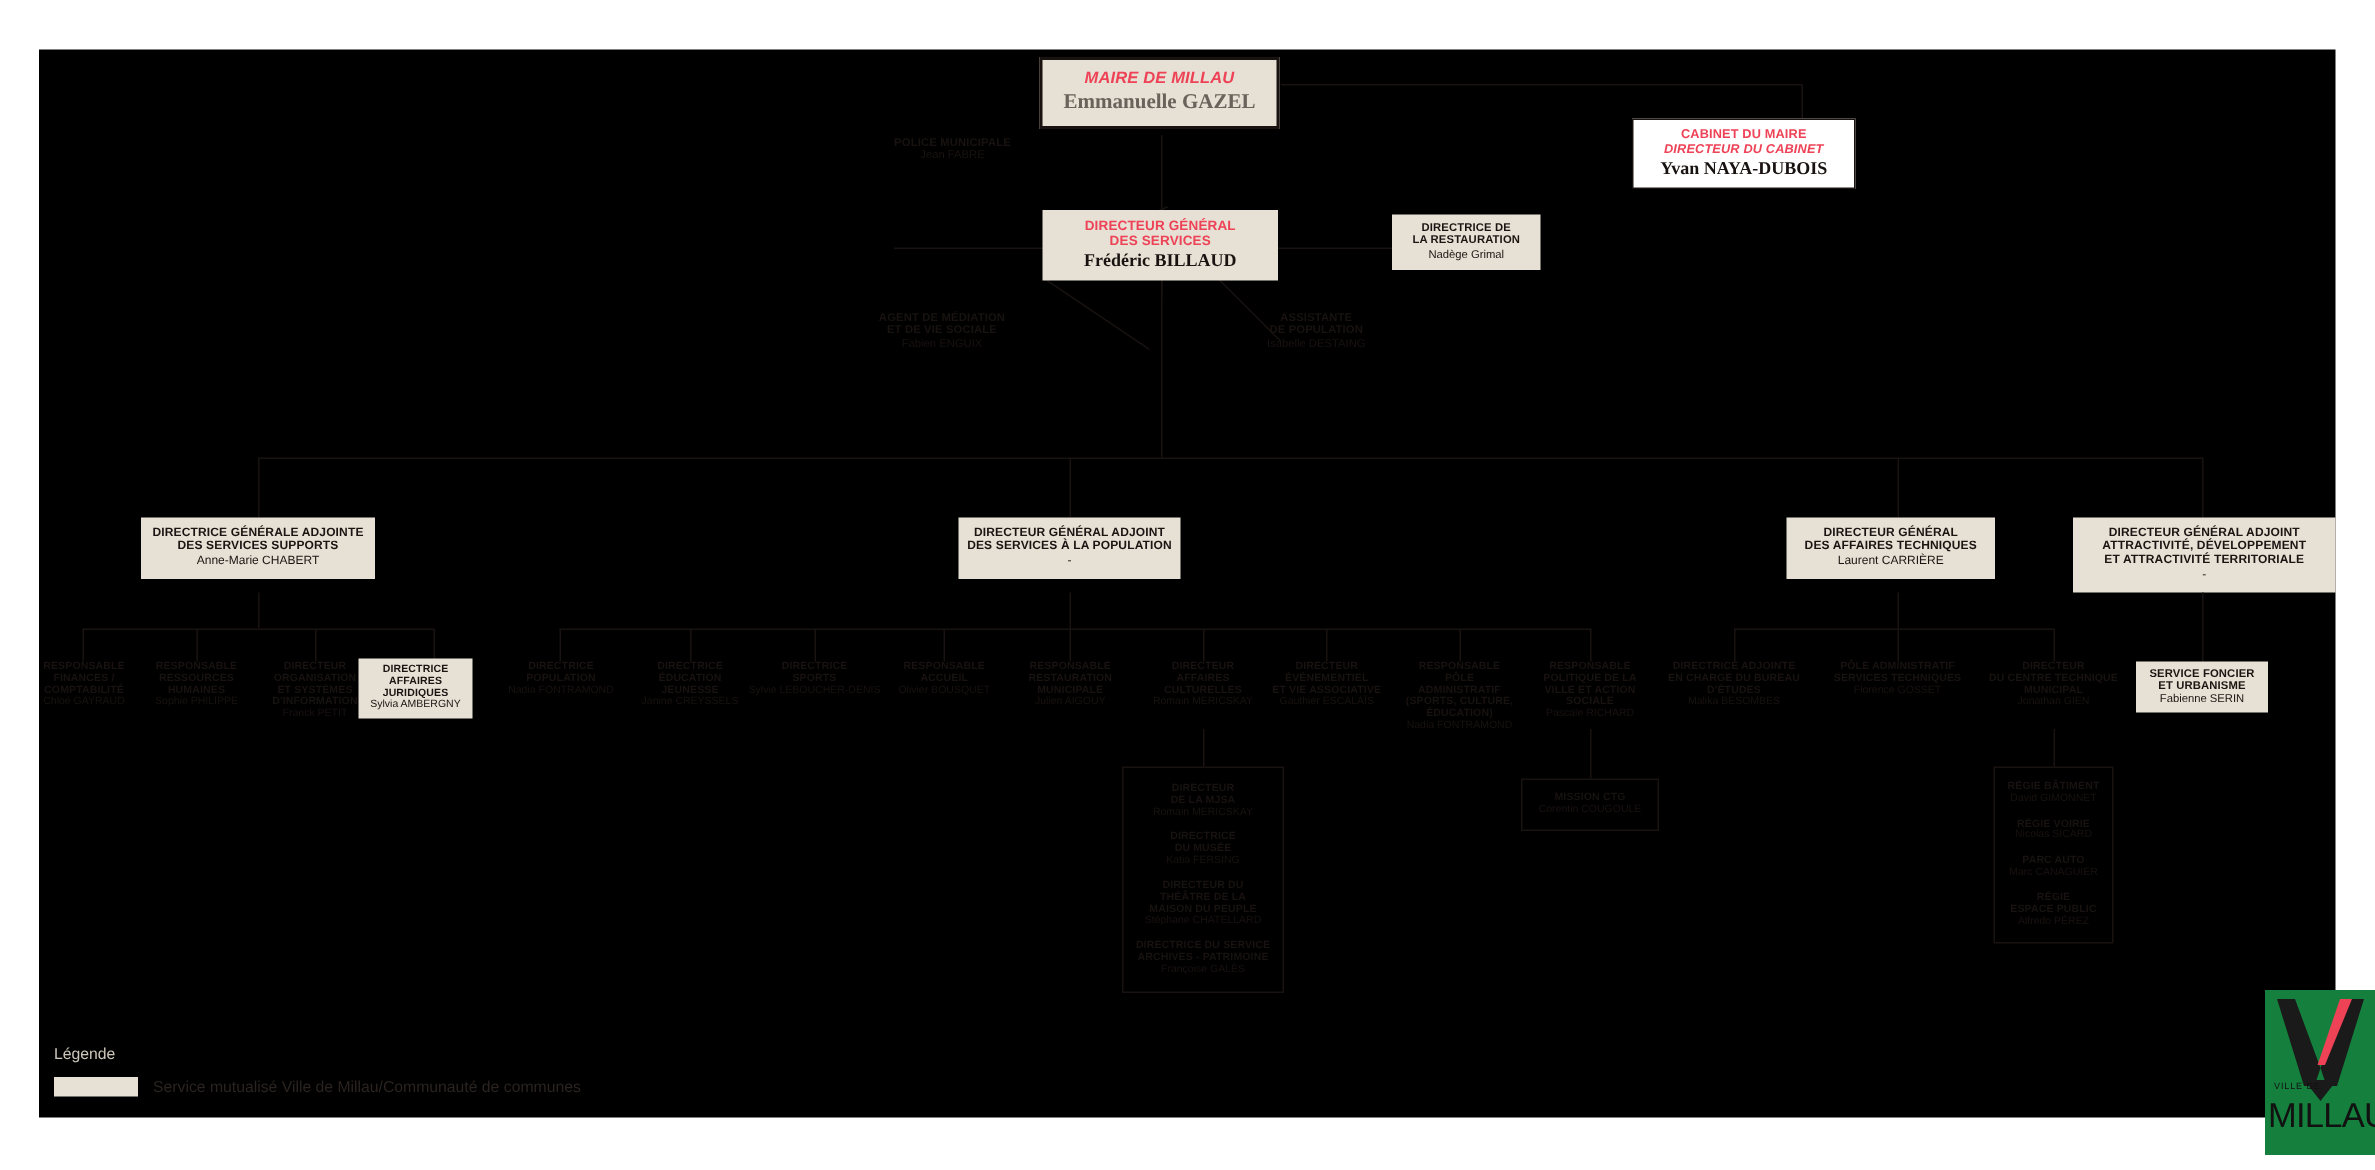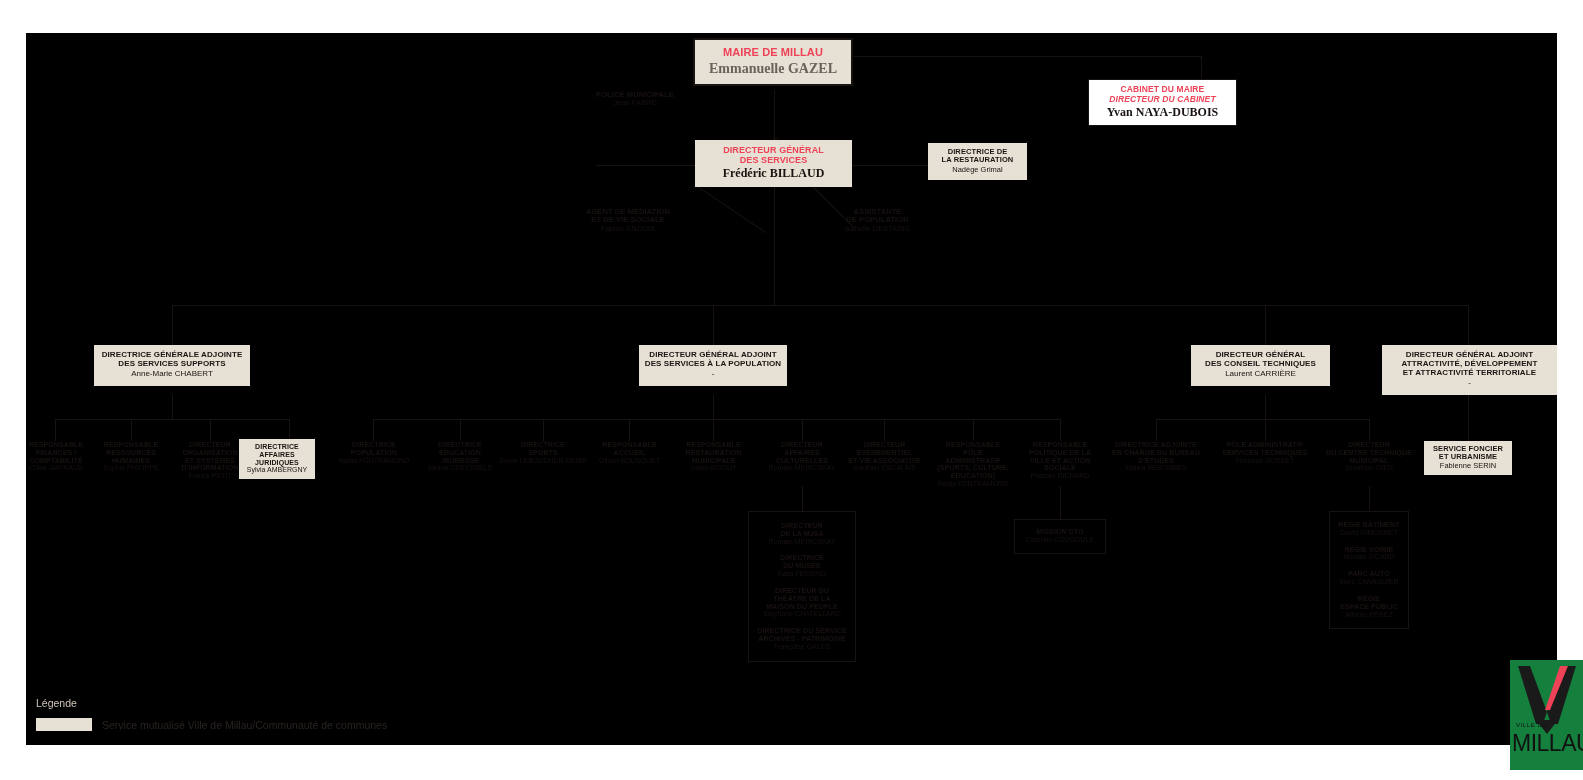--- a/index.html
+++ b/index.html
@@ -66,21 +66,21 @@
 
   <div class="ln lnv" style="left:748px;top:152px;height:120px;"></div>
   <div class="ln lnh" style="left:146px;top:272px;width:1296px;"></div>
 
   <div class="ln lnv" style="left:146px;top:272px;height:40px;"></div>
   <div class="ln lnv" style="left:687px;top:272px;height:40px;"></div>
   <div class="ln lnv" style="left:1239px;top:272px;height:40px;"></div>
   <div class="ln lnv" style="left:1442px;top:272px;height:40px;"></div>
 
   <div class="node beige redtitle serif" style="left:667px;top:5px;width:160px;padding:6px 4px 7px;border:2px solid #181210;">
-    <div class="t" style="font-size:11px;">MAIRE DE MILLAU</div>
+    <div class="t" style="font-size:11px;font-style:italic;">MAIRE DE MILLAU</div>
     <div class="n" style="font-size:14px;margin-top:3px;color:#6a635c;">Emmanuelle GAZEL</div>
   </div>
 
   <div class="node white redtitle serif" style="left:1062px;top:46px;width:149px;padding:5px 4px 6px;border:1px solid #181210;">
     <div class="t" style="font-size:8.5px;">CABINET DU MAIRE</div>
     <div class="t" style="font-size:8.5px;font-style:italic;">DIRECTEUR DU CABINET</div>
     <div class="n" style="font-size:12px;margin-top:2px;color:#181210;">Yvan NAYA-DUBOIS</div>
   </div>
 
   <div class="node beige redtitle serif" style="left:669px;top:107px;width:157px;padding:5px 4px 6px;">
@@ -120,21 +120,21 @@
   </div>
 
   <div class="node beige" style="left:613px;top:312px;width:148px;padding:6px 3px 7px;">
     <div class="t" style="font-size:8px;">DIRECTEUR GÉNÉRAL ADJOINT</div>
     <div class="t" style="font-size:8px;">DES SERVICES À LA POPULATION</div>
     <div class="n" style="font-size:8px;margin-top:1px;">-</div>
   </div>
 
   <div class="node beige" style="left:1165px;top:312px;width:139px;padding:6px 3px 7px;">
     <div class="t" style="font-size:8px;">DIRECTEUR GÉNÉRAL</div>
-    <div class="t" style="font-size:8px;">DES CONSEIL TECHNIQUES</div>
+    <div class="t" style="font-size:8px;">DES AFFAIRES TECHNIQUES</div>
     <div class="n" style="font-size:8px;margin-top:1px;">Laurent CARRIÈRE</div>
   </div>
 
   <div class="node beige" style="left:1356px;top:312px;width:175px;padding:6px 3px 7px;">
     <div class="t" style="font-size:8px;">DIRECTEUR GÉNÉRAL ADJOINT</div>
     <div class="t" style="font-size:8px;">ATTRACTIVITÉ, DÉVELOPPEMENT</div>
     <div class="t" style="font-size:8px;">ET ATTRACTIVITÉ TERRITORIALE</div>
     <div class="n" style="font-size:8px;margin-top:1px;">-</div>
   </div>
 

